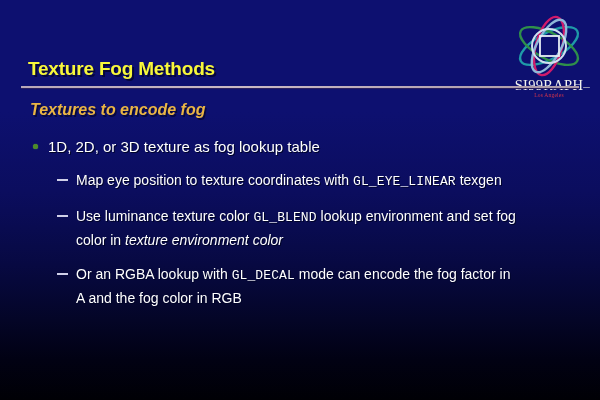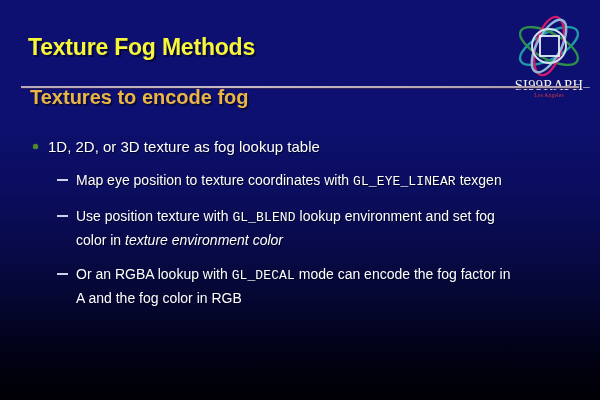--- a/index.html
+++ b/index.html
@@ -66,22 +66,22 @@
     color: #d8344a;
     letter-spacing: 0.2px;
     white-space: nowrap;
     line-height: 1;
   }
 
   
   #title {
     position: absolute;
     left: 28px;
-    top: 34px;
-    font-size: 23px;
+    top: 58px;
+    font-size: 19px;
     font-weight: bold;
     color: #f7f73a;
     letter-spacing: -0.2px;
     text-shadow: 2px 2px 0 #06063a;
     white-space: nowrap;
   }
 
   #title-rule {
     position: absolute;
     left: 21px;
@@ -89,23 +89,24 @@
     width: 558px;
     height: 2px;
     background: linear-gradient(to right, #b8a8b8, #c9b9c4 40%, #a898a8);
     box-shadow: 0 1px 0 #2a2060;
   }
 
   
   #subtitle {
     position: absolute;
     left: 30px;
-    top: 86px;
-    font-size: 20px;
+    top: 101px;
+    font-size: 16px;
     font-weight: bold;
+    font-style: italic;
     color: #eab544;
     text-shadow: 1.5px 1.5px 0 #08083c;
     white-space: nowrap;
   }
 
   
   #body {
     position: absolute;
     left: 0;
     top: 136px;
@@ -182,17 +183,17 @@
   </div>
 
   <div id="title">Texture Fog Methods</div>
   <div id="title-rule"></div>
 
   <div id="subtitle">Textures to encode fog</div>
 
   <div id="body">
       <div class="lvl1"><span class="dot"></span><span>1D, 2D, or 3D texture as fog lookup table</span></div>
       <div class="lvl2"><span class="dash"></span><span>Map eye position to texture coordinates with </span><span class="mono">GL_EYE_LINEAR</span><span> texgen</span></div>
-      <div class="lvl2"><span class="dash"></span><span>Use position texture with </span><span class="mono">GL_BLEND</span><span> lookup environment and set fog color in </span><span class="ital">texture environment color</span></div>
+      <div class="lvl2"><span class="dash"></span><span>Use luminance texture color </span><span class="mono">GL_BLEND</span><span> lookup environment and set fog color in </span><span class="ital">texture environment color</span></div>
       <div class="lvl2"><span class="dash"></span><span>Or an RGBA lookup with </span><span class="mono">GL_DECAL</span><span> mode can encode the fog factor in A and the fog color in RGB</span></div>
     </div>
 
 </div>
 
 </body></html>

